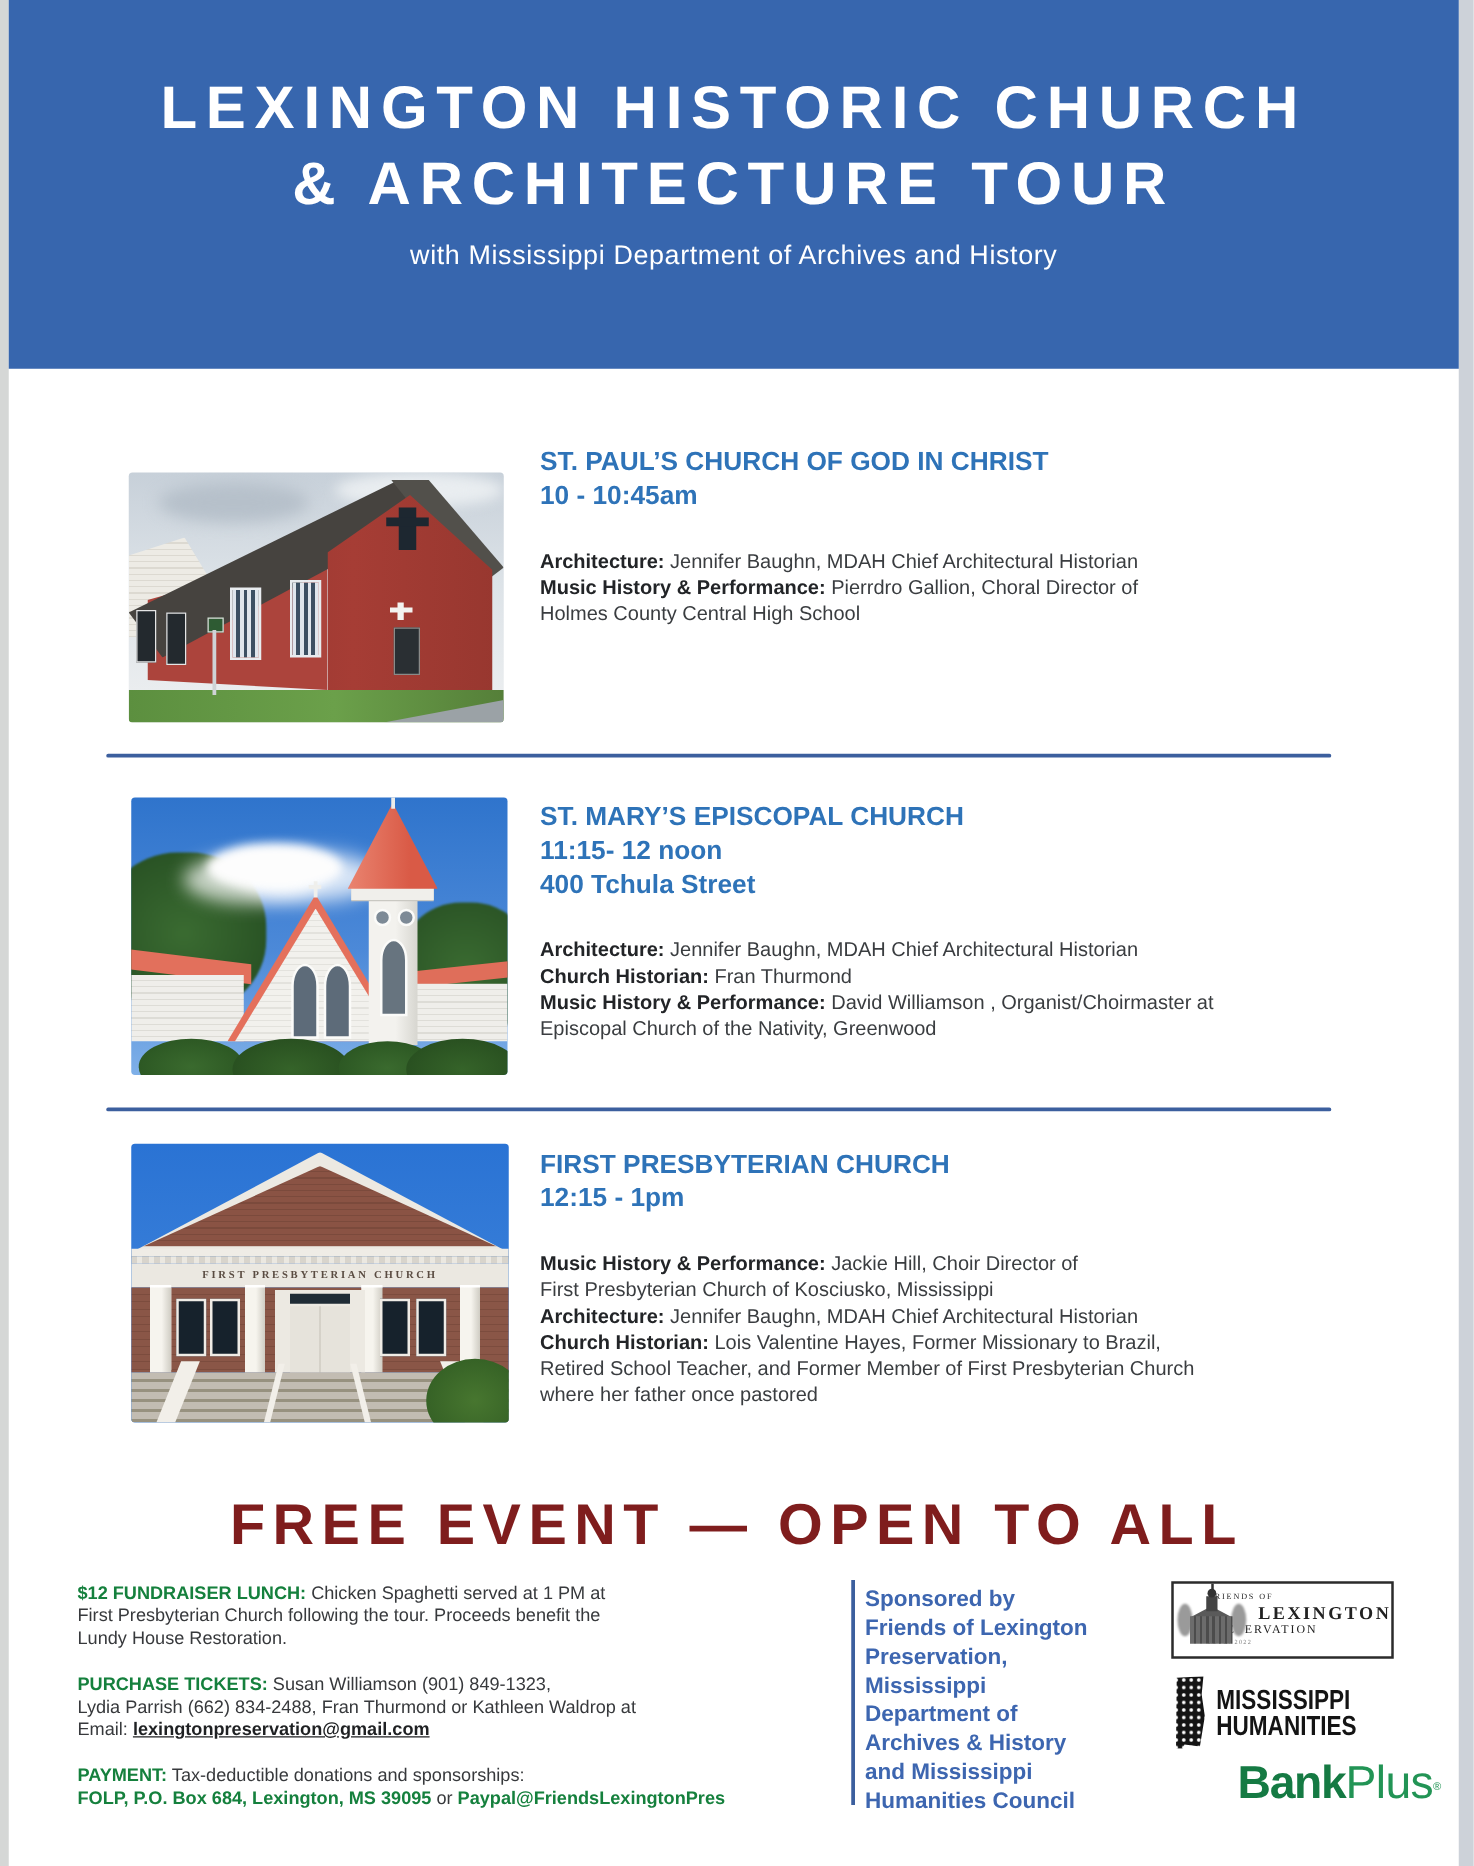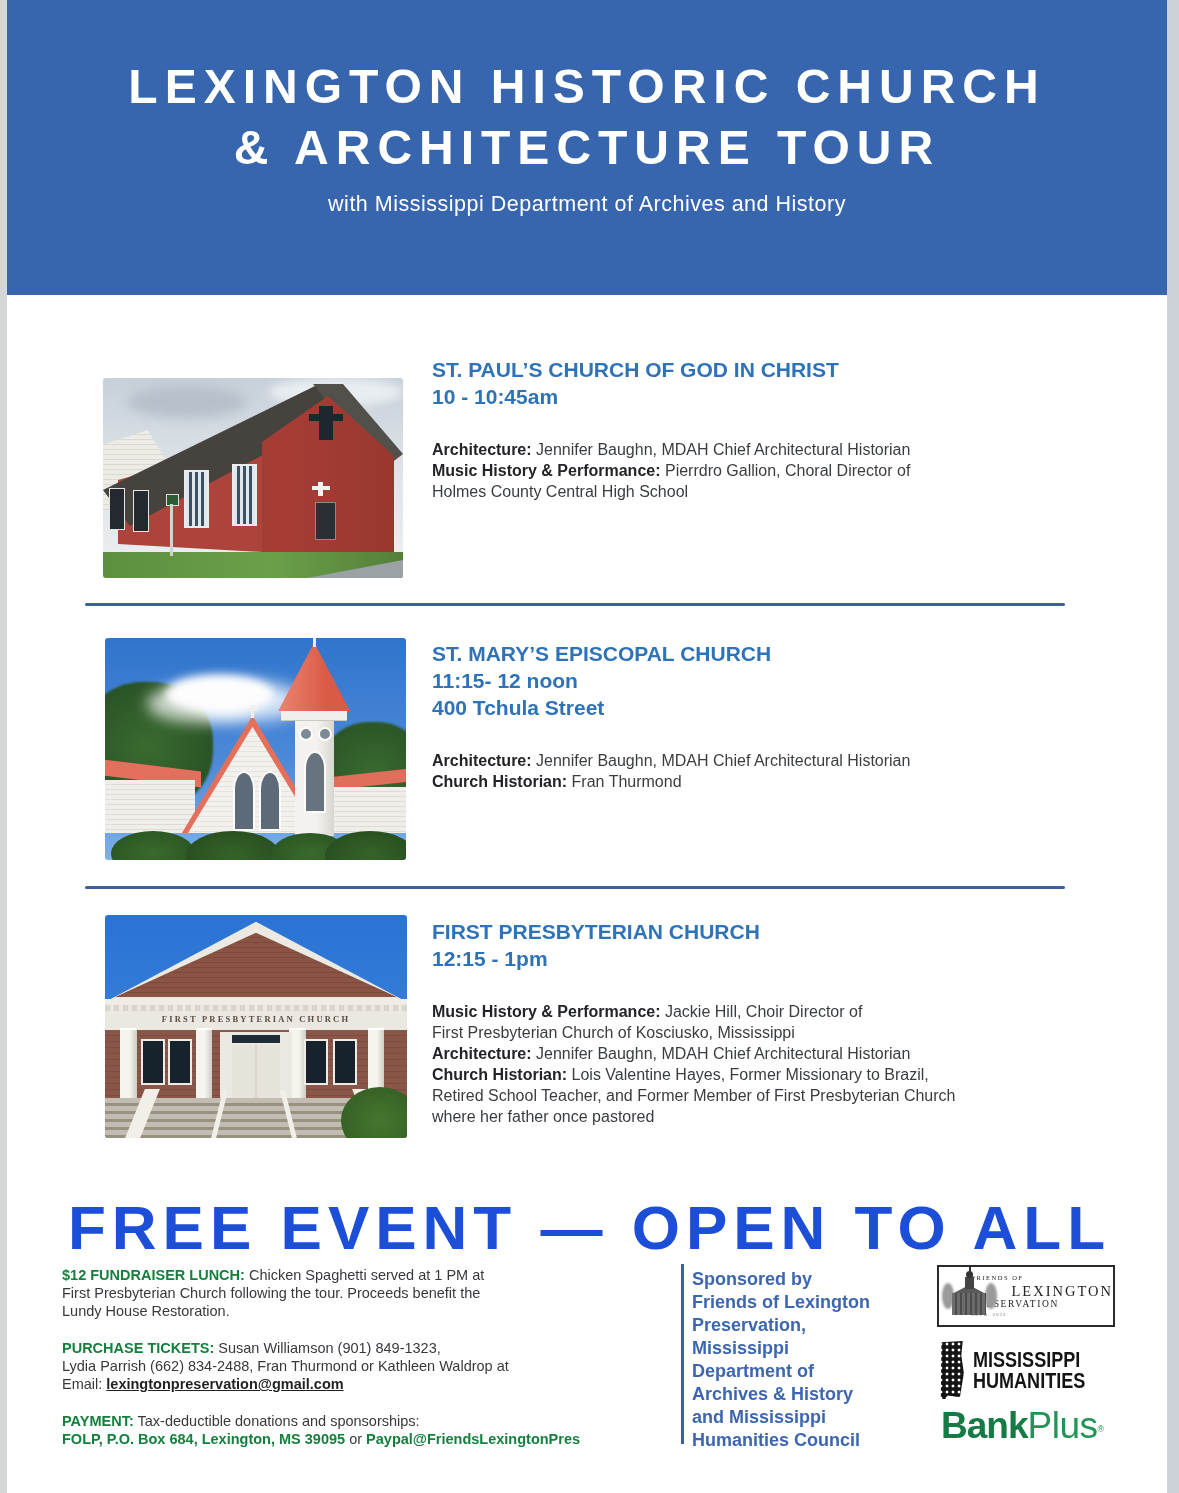--- a/index.html
+++ b/index.html
@@ -19,21 +19,21 @@
   
   .sec-text{position:absolute;width:660px;}
   .blue-line{color:#2e73b8;font-size:21px;font-weight:bold;line-height:27px;}
   .details{margin-top:29px;}
   .details p{margin:0;font-size:16px;line-height:21px;color:#3a3d40;white-space:pre-line;}
   .details .b{font-weight:bold;color:#222427;}
   .divider{position:absolute;left:85px;width:980px;height:3px;background:#3c5f9e;border-radius:2px;}
 
   
   .free-event{position:absolute;left:0;top:1192px;width:100%;text-align:center;
-              color:#1d4ed8;font-size:62px;font-weight:bold;letter-spacing:6px;}
+              color:#7f1d1d;font-size:46px;font-weight:bold;letter-spacing:6px;}
 
   
   .footer-left{position:absolute;left:62px;top:1266px;width:605px;font-size:14.5px;line-height:18px;color:#37393c;}
   .footer-left p{margin:0 0 19px 0;white-space:pre-line;}
   .footer-left .b{font-weight:bold;color:#15803d;}
   .footer-left a.em{font-weight:bold;color:#1f2123;text-decoration:underline;}
   .v-divider{position:absolute;left:681px;top:1264px;width:3px;height:180px;background:#3c5f9e;}
   .sponsor{position:absolute;left:692px;top:1268px;width:210px;color:#3d66b0;
            font-size:18px;font-weight:bold;line-height:23px;white-space:pre-line;}
 
@@ -45,32 +45,32 @@
   .lex-treeL{left:3px;} .lex-treeR{left:46px;}
   .lex-base{position:absolute;left:13px;top:26px;width:34px;height:22px;
             background:repeating-linear-gradient(90deg,#6c6c6c 0 3px,#4c4c4c 3px 5px);}
   .lex-gable{position:absolute;left:13px;top:18px;width:34px;height:9px;background:#5a5a5a;
              clip-path:polygon(50% 0,0 100%,100% 100%);}
   .lex-tower{position:absolute;left:26px;top:10px;width:9px;height:12px;background:#444;}
   .lex-dome{position:absolute;left:27px;top:4px;width:7px;height:7px;background:#333;border-radius:50%;}
   .lex-spike{position:absolute;left:30px;top:0;width:1.5px;height:5px;background:#333;}
   .lex-text{flex:1;text-align:left;font-family:"Liberation Serif",serif;color:#222;line-height:1;}
   .lex-t1{font-size:6.5px;letter-spacing:1.5px;margin-bottom:2px;}
-  .lex-t2{font-size:14.5px;font-weight:normal;letter-spacing:2px;margin-bottom:2px;margin-left:40px;}
+  .lex-t2{font-size:14.5px;font-weight:bold;letter-spacing:2px;margin-bottom:2px;margin-left:40px;}
   .lex-t3{font-size:9.5px;letter-spacing:1.6px;margin-bottom:2px;}
   .lex-t4{font-size:5px;letter-spacing:1px;color:#777;}
 
   .mh-logo{position:absolute;left:938px;top:1340px;width:172px;height:60px;display:flex;align-items:center;}
   .mh-state{width:36px;height:58px;margin-right:7px;
             background:radial-gradient(circle,#ffffff 1px,#141414 1.8px);background-size:6px 6px;
             clip-path:polygon(12% 2%,88% 0%,83% 25%,92% 55%,78% 97%,34% 94%,30% 100%,10% 100%);}
   .mh-text{color:#141414;font-weight:bold;font-size:22px;line-height:21.5px;
            transform:scaleX(.82);transform-origin:left center;letter-spacing:0;}
 
-  .bp-logo{position:absolute;left:941px;top:1405px;width:180px;height:46px;white-space:nowrap;}
+  .bp-logo{position:absolute;left:990px;top:1405px;width:180px;height:46px;white-space:nowrap;}
   .bp-bank{font-size:37px;font-weight:bold;color:#157a43;letter-spacing:-1px;}
   .bp-plus{font-size:37px;font-weight:normal;color:#229455;letter-spacing:-.5px;}
   .bp-reg{font-size:9px;color:#229455;vertical-align:super;}
 
   
   .photo{position:absolute;overflow:hidden;border-radius:3px;}
   .ph{position:absolute;}
 
   
   .p1{left:103px;top:378px;width:300px;height:200px;
@@ -234,20 +234,22 @@
     <div class="ph p2-bush3"></div>
     <div class="ph p2-bush4"></div>
   </div>
   <div class="sec-text" style="left:432px;top:640px;">
     <div class="blue-line">ST. MARY’S EPISCOPAL CHURCH</div>
     <div class="blue-line">11:15- 12 noon</div>
     <div class="blue-line">400 Tchula Street</div>
     <div class="details">
       <p><span class="b">Architecture:</span><span> Jennifer Baughn, MDAH Chief Architectural Historian</span></p>
       <p><span class="b">Church Historian:</span><span> Fran Thurmond</span></p>
+      <p><span class="b">Music History &amp; Performance:</span><span> David Williamson , Organist/Choirmaster at
+Episcopal Church of the Nativity, Greenwood</span></p>
     </div>
   </div>
 
   <div class="divider" style="top:886px;"></div>
 
   <div class="photo p3">
     <div class="ph p3-pedtrim"></div>
     <div class="ph p3-ped"></div>
     <div class="ph p3-cornice"></div>
     <div class="ph p3-dent"></div>

